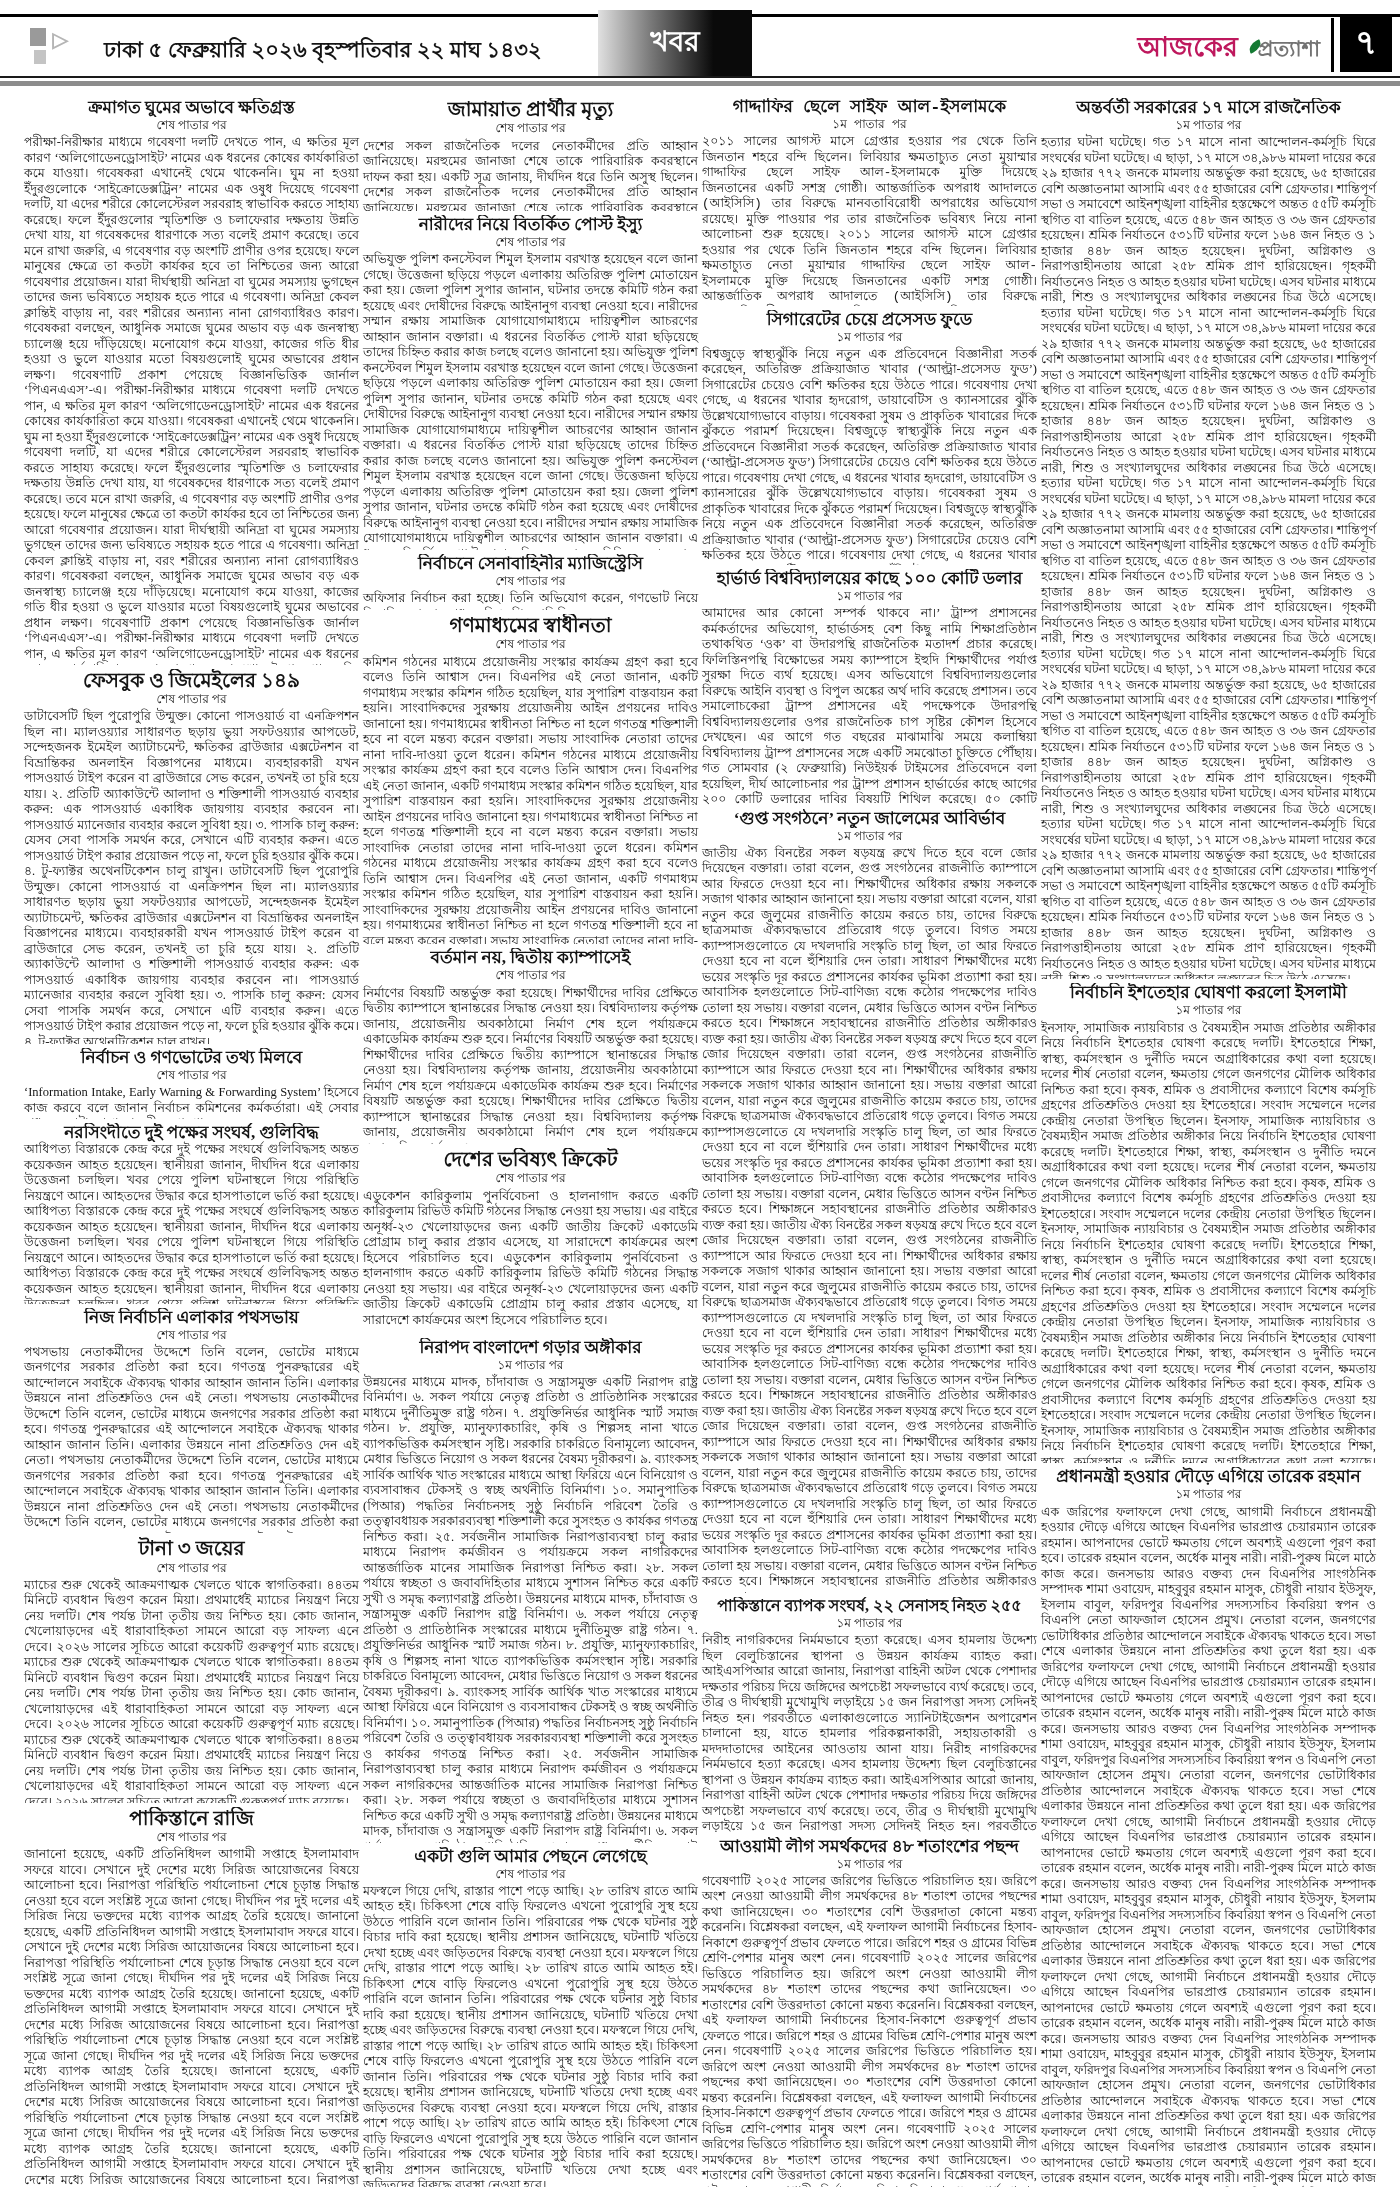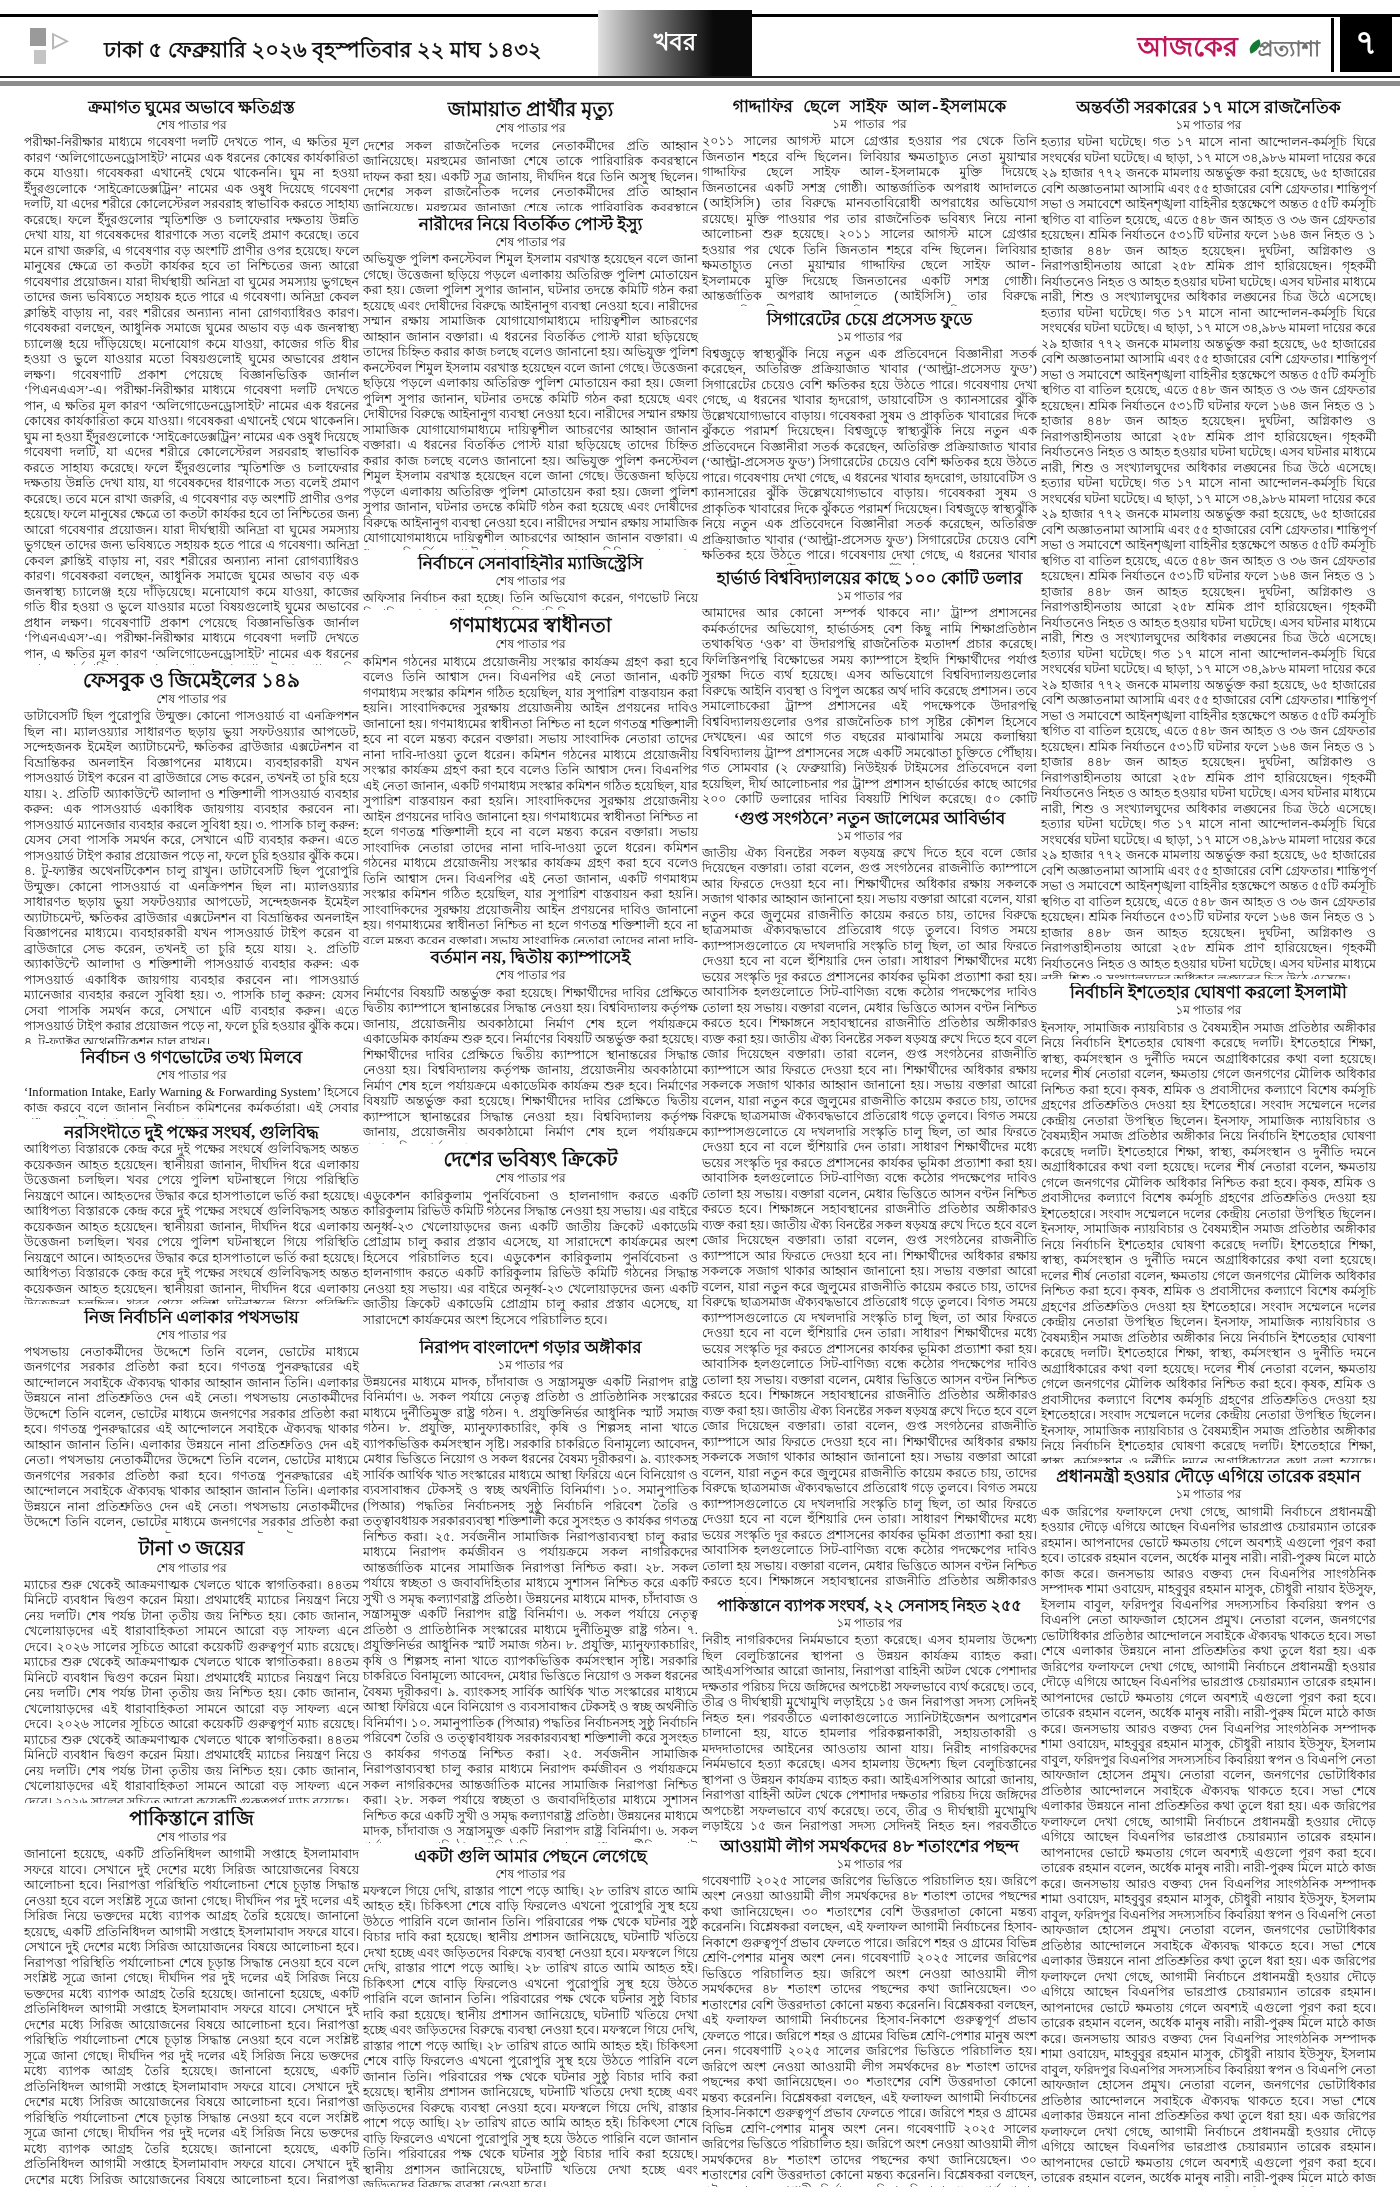--- a/index.html
+++ b/index.html
@@ -15,21 +15,21 @@
   .rule-gray{position:absolute;top:81px;left:0;right:0;height:5px;background:#8c8c8c;}
   .left-marker{position:absolute;left:30px;top:24px;width:60px;height:46px;}
   .lm-sq1{position:absolute;left:0;top:4px;width:16px;height:18px;background:#9a9a9a;}
   .lm-sq2{position:absolute;left:4px;top:26px;width:12px;height:14px;background:#c4c4c4;}
   .lm-chev{position:absolute;left:22px;top:-6px;font-size:34px;color:#b5b5b5;font-family:"DejaVu Sans",sans-serif;}
   .dateline{position:absolute;left:104px;top:34px;font-size:21px;font-weight:bold;letter-spacing:.2px;text-align:right;}
   .kobor-box{
     position:absolute;left:598px;top:10px;width:154px;height:66px;z-index:3;
     background:linear-gradient(90deg,#e0e0e0 0%,#777 35%,#0a0a0a 75%);
     color:#fff;display:flex;align-items:center;justify-content:center;
-    font-size:24px;font-weight:bold;
+    font-size:28px;font-weight:bold;
   }
   .logo{position:absolute;right:80px;top:26px;white-space:nowrap;z-index:3;}
   .logo .prefix{font-size:27px;font-weight:bold;color:#be185d;vertical-align:baseline;}
   .logo .main{font-size:21px;font-weight:bold;color:#737373;margin-left:16px;position:relative;}
   .logo .leaf{
     position:absolute;right:58px;top:16px;width:14px;height:9px;border-radius:80% 0 80% 0;
     background:#157a33;transform:rotate(-28deg);z-index:4;
   }
   .pagenum-divider{position:absolute;right:66px;top:18px;width:3px;height:54px;background:#000;z-index:3;}
   .pagenum-box{

